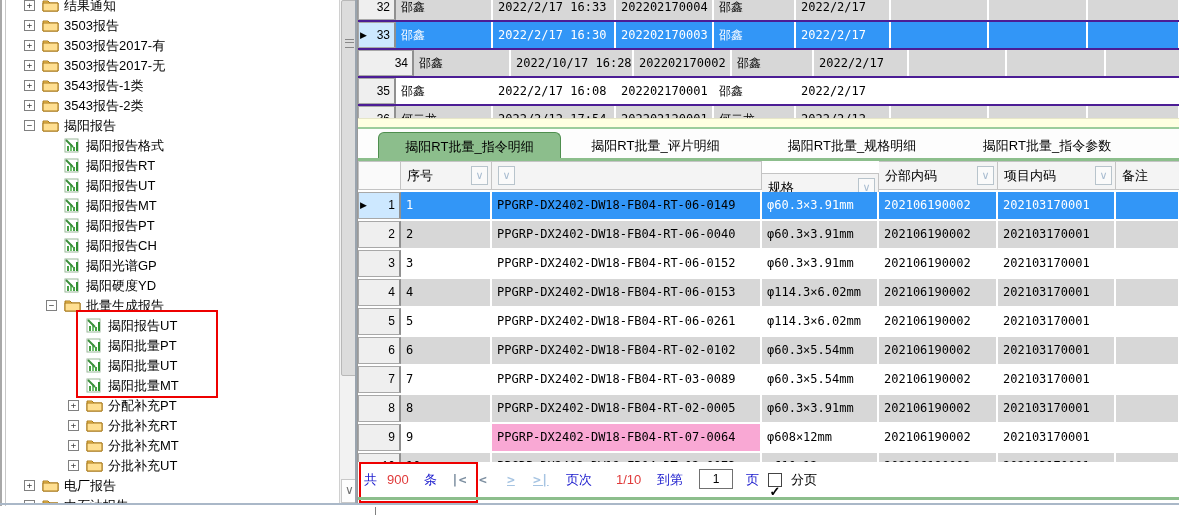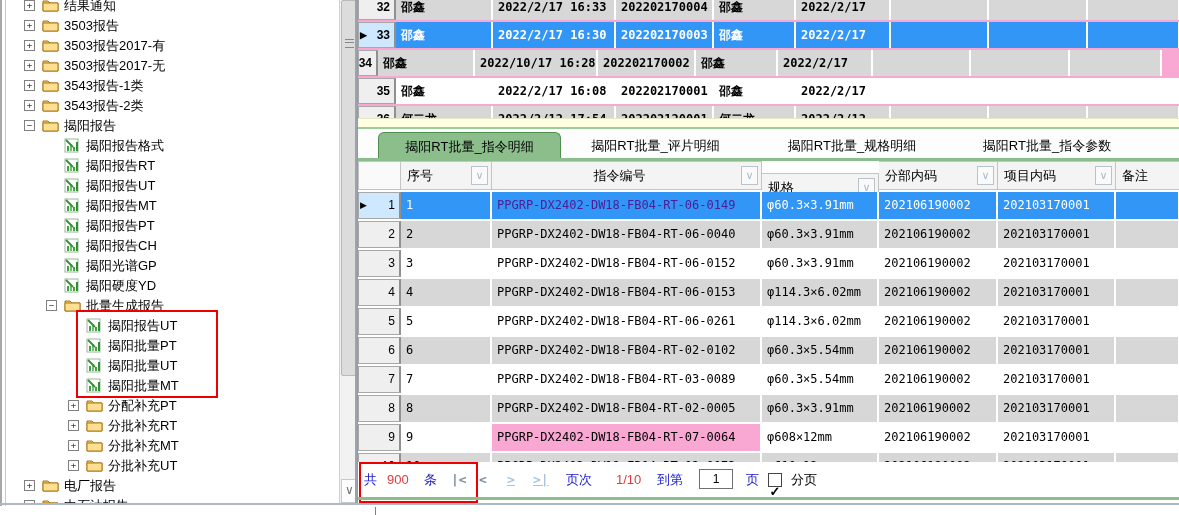--- a/index.html
+++ b/index.html
@@ -20,21 +20,21 @@
   
   .sbar{left:331px;top:0;width:19px;height:505px;background:#f2f2f2;border-left:1px solid #d0d0d0;}
   .sthumb{position:absolute;left:1px;top:0;width:16px;height:376px;background:#dcdcdc;border:1px solid #b8b8b8;border-radius:2px;box-sizing:border-box;}
   .sgrip{position:absolute;left:3px;top:38px;width:9px;height:7px;
     border-top:1px solid #888;border-bottom:1px solid #888;}
   .sgrip:after{content:"";position:absolute;left:0;top:2px;width:9px;height:1px;background:#888;}
   .sdown{position:absolute;left:1px;top:479px;width:17px;height:24px;background:#fdfdfd;border:1px solid #c8c8c8;
     text-align:center;line-height:20px;color:#707070;font-size:12px;box-sizing:border-box;}
   
   .rpanel{left:357px;top:0;width:822px;height:505px;background:#fff;border-left:1px solid #999;box-sizing:content-box;}
-  .topgrid{left:0;top:0;width:822px;height:118px;overflow:hidden;background:#f9a8d4;font-weight:bold;}
+  .topgrid{left:0;top:0;width:822px;height:118px;overflow:hidden;background:#4c1d95;}
   .grow{position:absolute;left:0;display:flex;height:26px;line-height:26px;}
   .gcell{box-sizing:border-box;border-right:2px solid #fff;padding-left:5px;overflow:hidden;white-space:nowrap;
     font-family:"DejaVu Sans Mono",monospace;font-size:12px;}
   .rowhdr{box-sizing:border-box;background:#efefef;border:1px solid #a8a8a8;border-right:2px solid #909090;
     display:flex;align-items:center;justify-content:flex-end;padding-right:4px;
     font-family:"Liberation Sans",sans-serif;}
   .rowhdr .arr{margin-right:auto;margin-left:1px;font-size:9px;}
   .cur .rowhdr{background:#cde8ff;}
   .band{left:0;top:118px;width:822px;height:9px;background:#ffffe1;border-top:1px solid #e6e6c8;}
   .tabstrip{left:0;top:127px;width:822px;height:34px;background:#fdfdfd;border-top:2px solid #9ccc9c;}
@@ -353,21 +353,21 @@
           <div class="gcell" style="width: 97px; background: rgb(50, 150, 247); color: rgb(255, 255, 255);">邵鑫</div>
           <div class="gcell" style="width: 123px; background: rgb(50, 150, 247); color: rgb(255, 255, 255);">2022/2/17 16:30</div>
           <div class="gcell" style="width: 98px; background: rgb(50, 150, 247); color: rgb(255, 255, 255);">202202170003</div>
           <div class="gcell" style="width: 82px; background: rgb(50, 150, 247); color: rgb(255, 255, 255);">邵鑫</div>
           <div class="gcell" style="width: 95px; background: rgb(50, 150, 247); color: rgb(255, 255, 255);">2022/2/17</div>
           <div class="gcell" style="width: 98px; background: rgb(50, 150, 247); color: rgb(255, 255, 255);"></div>
           <div class="gcell" style="width: 99px; background: rgb(50, 150, 247); color: rgb(255, 255, 255);"></div>
           <div class="gcell" style="width: 92px; background: rgb(50, 150, 247); color: rgb(255, 255, 255);"></div>
         </div>
         <div class="grow" style="top: 50px;">
-          <div class="rowhdr" style="width: 20px;">
+          <div class="rowhdr" style="width: 56px;">
             <span>34</span>
           </div>
           <div class="gcell" style="width: 97px; background: rgb(215, 215, 215);">邵鑫</div>
           <div class="gcell" style="width: 123px; background: rgb(215, 215, 215);">2022/10/17 16:28</div>
           <div class="gcell" style="width: 98px; background: rgb(215, 215, 215);">202202170002</div>
           <div class="gcell" style="width: 82px; background: rgb(215, 215, 215);">邵鑫</div>
           <div class="gcell" style="width: 95px; background: rgb(215, 215, 215);">2022/2/17</div>
           <div class="gcell" style="width: 98px; background: rgb(215, 215, 215);"></div>
           <div class="gcell" style="width: 99px; background: rgb(215, 215, 215);"></div>
           <div class="gcell" style="width: 92px; background: rgb(215, 215, 215);"></div>
@@ -407,21 +407,20 @@
         <div class="tab" style="left: 608px; width: 162px;">揭阳RT批量_指令参数</div>
       </div>
     <div class="abs tabline"></div>
     <div class="abs ghead" id="gridheader">
         <div class="hcell" style="width: 43px;"></div>
         <div class="hcell" style="width: 91px;">
           <span class="hlabel">序号</span>
           <span class="ddl">∨</span>
         </div>
         <div class="hcell" style="width: 270px;">
-          <span class="hlabel center">指令编号</span>
           <span class="ddl">∨</span>
         </div>
         <div class="hcell" style="width: 117px; margin-top: 12px;">
           <span class="hlabel">规格</span>
           <span class="ddl">∨</span>
         </div>
         <div class="hcell" style="width: 119px;">
           <span class="hlabel">分部内码</span>
           <span class="ddl">∨</span>
         </div>
@@ -433,21 +432,21 @@
           <span class="hlabel">备注</span>
         </div>
       </div>
     <div class="abs gridrows" id="gridrows">
         <div class="mrow cur" style="top: 2px;">
           <div class="rowhdr" style="width: 43px; height: 27px; background: rgb(205, 232, 255);">
             <span class="arr">▶</span>
             <span>1</span>
           </div>
           <div class="gcell" style="width: 91px; background: rgb(50, 150, 247); color: rgb(255, 255, 255);">1</div>
-          <div class="gcell" style="width: 270px; background: rgb(50, 150, 247); color: #4c1d95;">PPGRP-DX2402-DW18-FB04-RT-06-0149</div>
+          <div class="gcell" style="width: 270px; background: rgb(50, 150, 247); color: #000000;">PPGRP-DX2402-DW18-FB04-RT-06-0149</div>
           <div class="gcell" style="width: 117px; background: rgb(50, 150, 247); color: rgb(255, 255, 255);">φ60.3×3.91mm</div>
           <div class="gcell" style="width: 119px; background: rgb(50, 150, 247); color: rgb(255, 255, 255);">202106190002</div>
           <div class="gcell" style="width: 118px; background: rgb(50, 150, 247); color: rgb(255, 255, 255);">202103170001</div>
           <div class="gcell" style="width: 64px; background: rgb(50, 150, 247); color: rgb(255, 255, 255);"></div>
         </div>
         <div class="mrow" style="top: 31px;">
           <div class="rowhdr" style="width: 43px; height: 27px;">
             <span>2</span>
           </div>
           <div class="gcell" style="width: 91px; background: rgb(215, 215, 215);">2</div>

